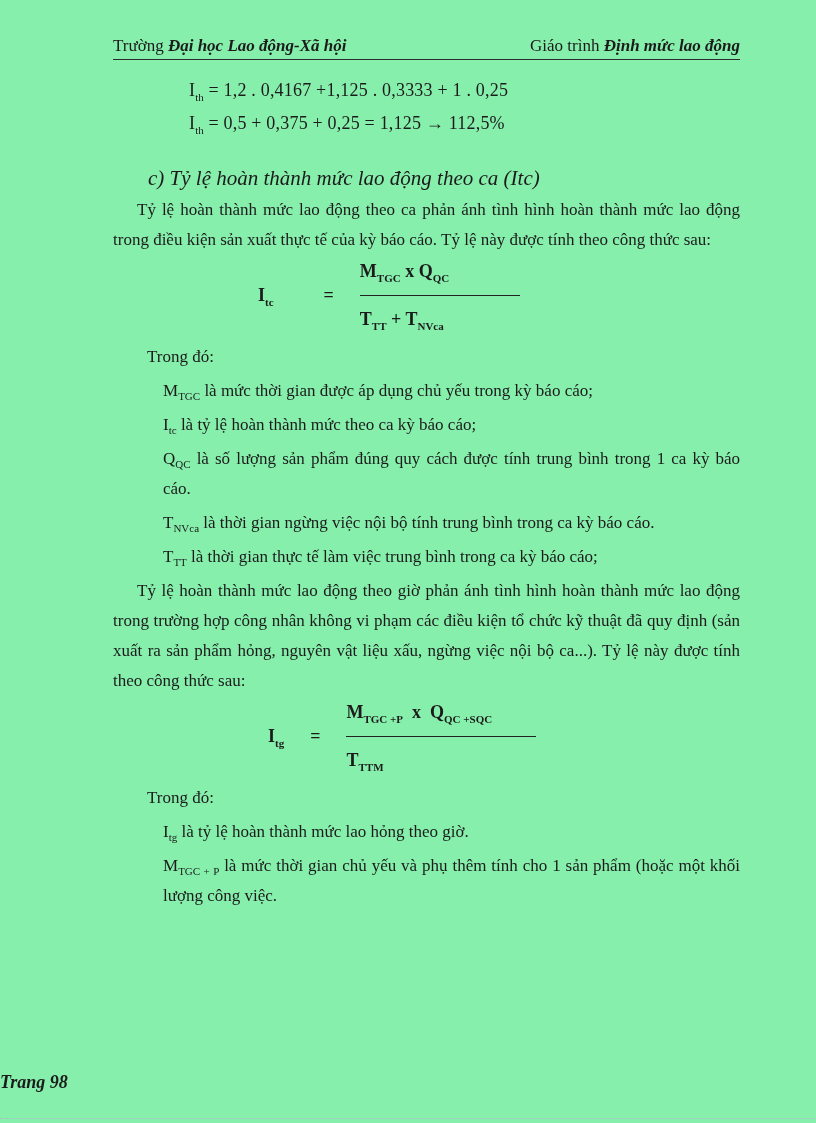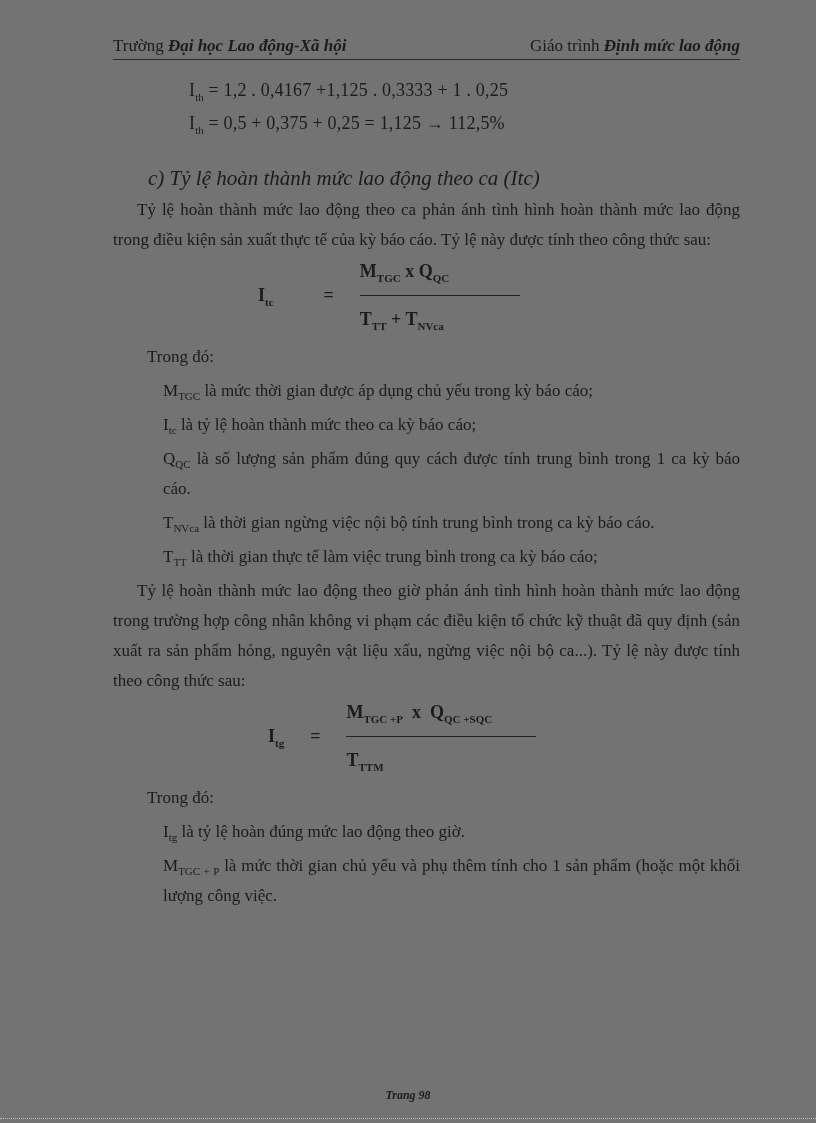--- a/index.html
+++ b/index.html
@@ -1,19 +1,19 @@
 <!DOCTYPE html>
 <html lang="vi"><head>
 <meta charset="utf-8">
 <style>
   html,body{margin:0;padding:0;background:#ffffff;}
   .page{
     position:relative;
     width:816px;height:1123px;
-    background:#737373;
+    background:#86efac;
     overflow:hidden;
     color:#1b1b1b;
     font-family:"Liberation Serif", serif;
     font-size:17px;
   }
   .content{position:absolute;left:113px;right:76px;top:36px;}
 
   
   .page-header{
     display:flex;justify-content:space-between;align-items:baseline;
@@ -48,22 +48,22 @@
   .formula-d .bar{width:190px;}
 
   
   .where-label{margin:12px 0 0 34px;line-height:30px;}
   .where-item{margin:4px 0 0 50px;line-height:30px;text-align:justify;}
   .where-item.outdent{margin-left:0;text-indent:50px;}
   .term{white-space:pre;}
 
   
   .page-num{
-    position:absolute;left:0;right:0;bottom:20px;
-    text-align:center;font-weight:bold;font-style:italic;font-size:12px;
+    position:absolute;left:0;right:0;bottom:30px;
+    font-weight:bold;font-style:italic;font-size:18px;
   }
   .bottom-rule{
     position:absolute;left:0;right:0;bottom:4px;height:0;
     border-top:1.5px dotted #aeb9cd;
   }
 </style>
 </head>
 <body>
 
 <div class="page">
@@ -109,20 +109,20 @@
       <span class="f-eq">=</span>
       <span class="frac">
         <span class="num"><span>M</span><sub>TGC +P</sub><span>  x  </span><span>Q</span><sub>QC +SQC</sub></span>
         <span class="bar"></span>
         <span class="den"><span>T</span><sub>TTM</sub><span></span><span></span><sub></sub></span>
       </span>
     </div>
 
     <p class="where-label">Trong đó:</p>
 
-    <p class="where-item"><span class="term"><span>I</span><sub>tg</sub></span><span> là tỷ lệ hoàn đúng mức lao động theo giờ.</span></p>
+    <p class="where-item"><span class="term"><span>I</span><sub>tg</sub></span><span> là tỷ lệ hoàn thành mức lao hỏng theo giờ.</span></p>
     <p class="where-item"><span class="term"><span>M</span><sub>TGC + P</sub></span><span>   là mức thời gian chủ yếu và phụ thêm tính cho 1 sản phẩm (hoặc một khối lượng công việc.</span></p>
 
   </div>
 
   <div class="page-num">Trang 98</div>
   <div class="bottom-rule"></div>
 </div>
 
 </body></html>

